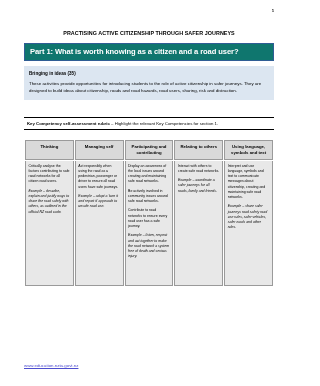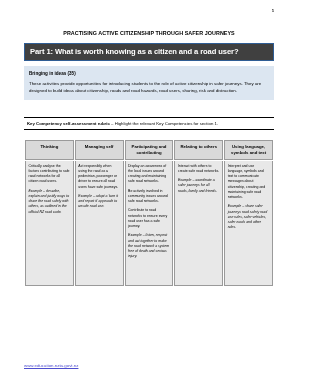--- a/index.html
+++ b/index.html
@@ -36,21 +36,21 @@
     padding-top: 30px;
     text-align: center;
     font-size: 5.4px;
     font-weight: bold;
     letter-spacing: 0.05px;
     line-height: 1.2;
     color: #000;
   }
   .part-banner {
     margin-top: 7px;
-    background: #404040;
+    background: #0f766e;
     border: 0.5px solid #2f5d94;
     padding: 3.5px 5px 4px 5px;
     color: #ffffff;
     font-size: 7.6px;
     font-weight: bold;
     line-height: 1.1;
     letter-spacing: -0.1px;
   }
   .intro-box {
     margin-top: 5px;

